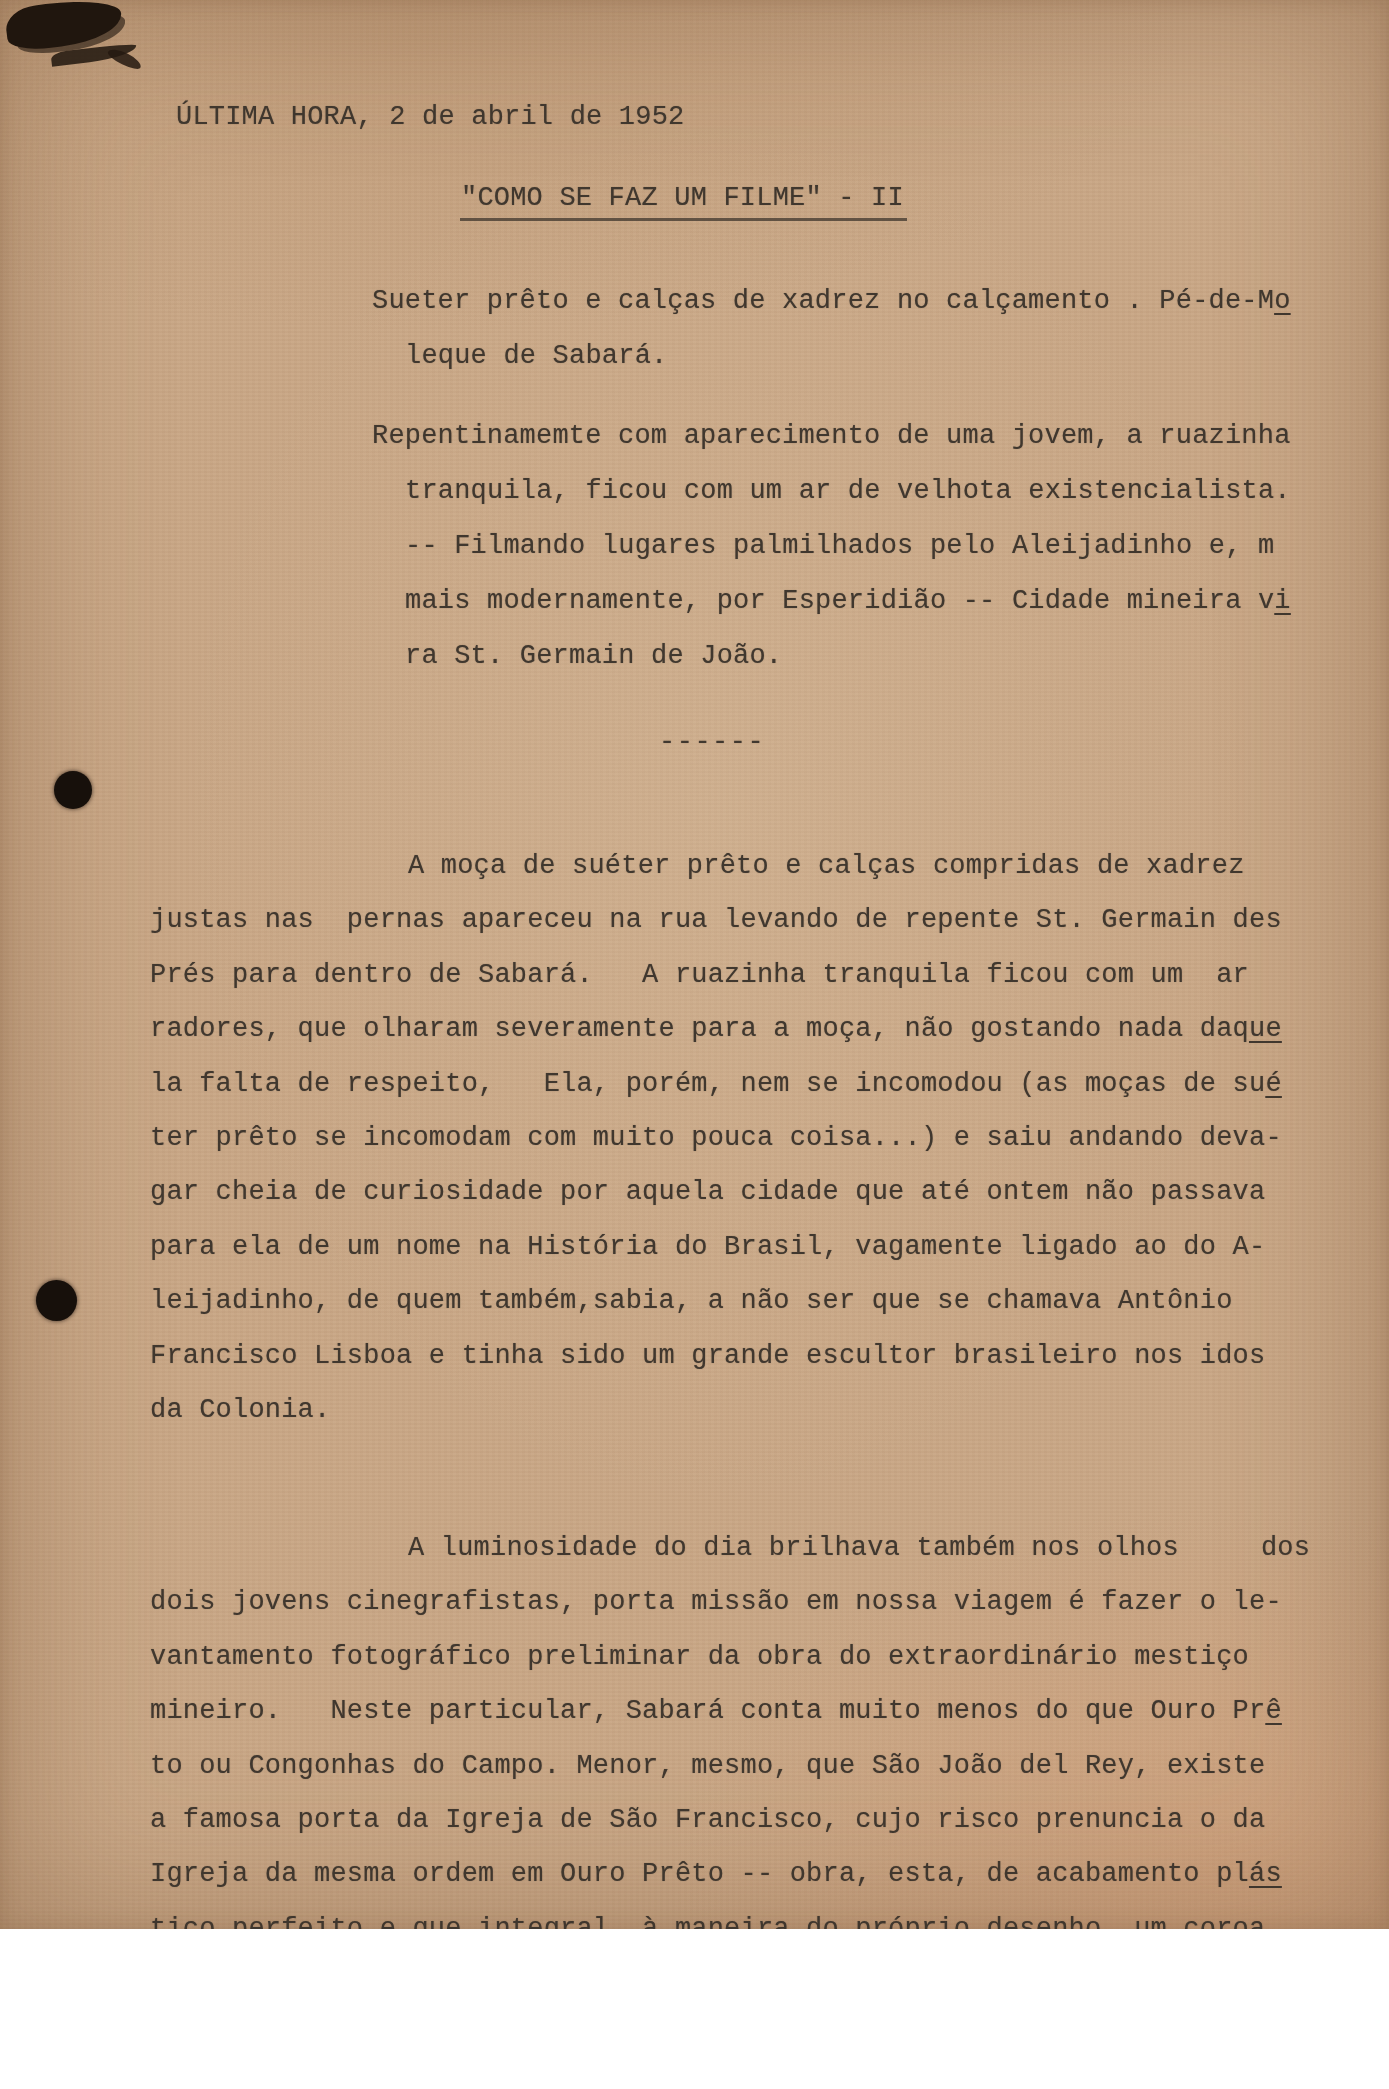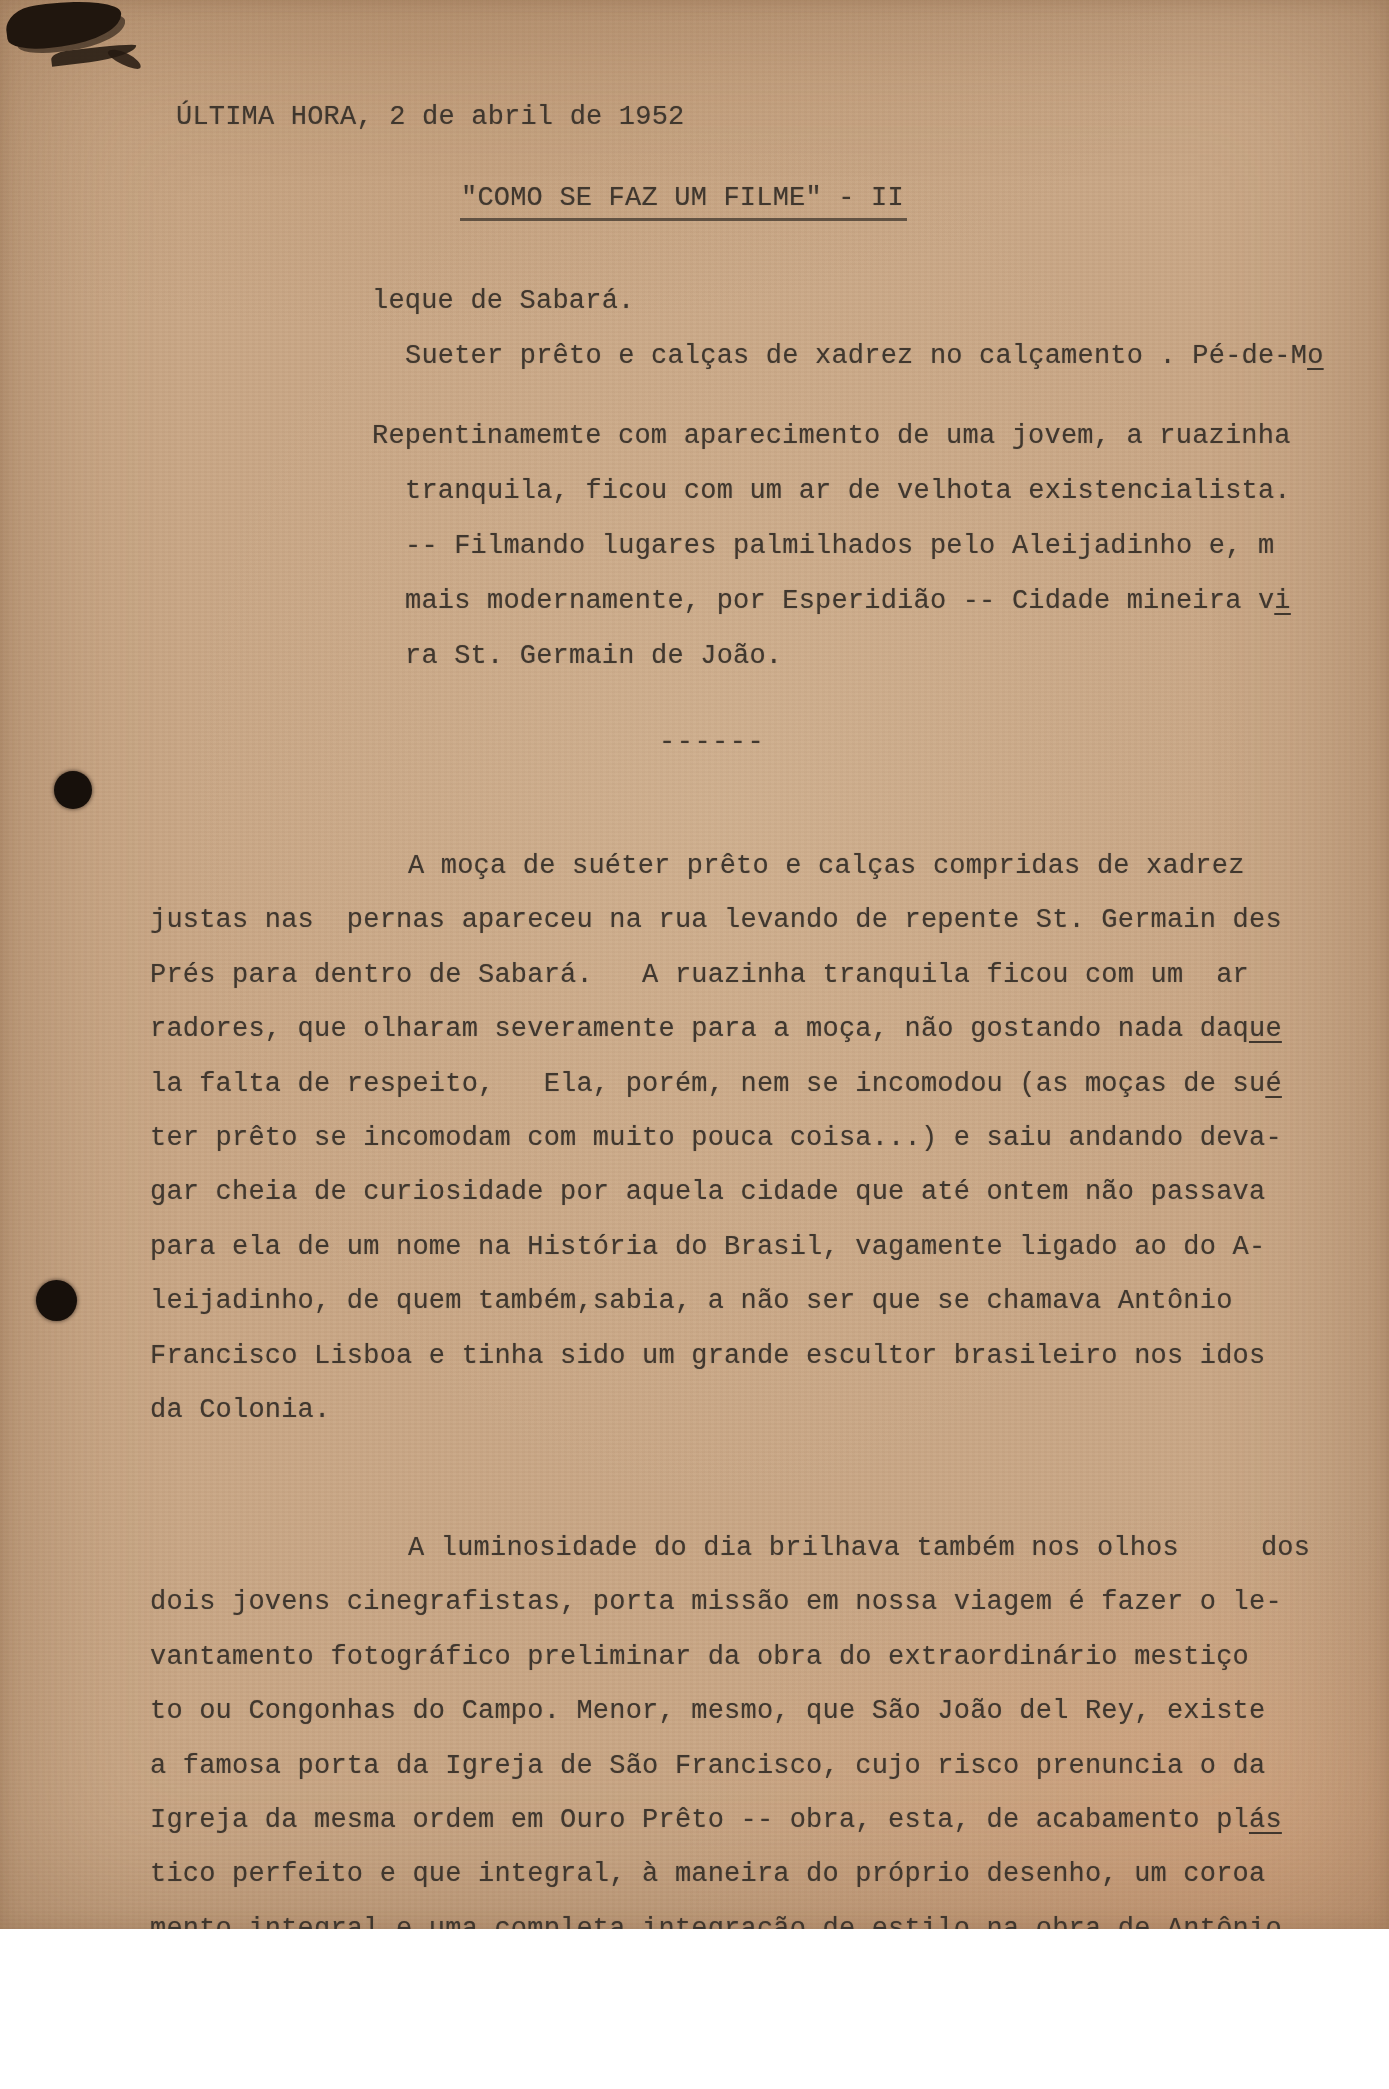--- a/index.html
+++ b/index.html
@@ -61,22 +61,22 @@
   <div class="hole hole1"></div>
   <div class="hole hole2"></div>
 
   <div class="header typed">ÚLTIMA HORA, 2 de abril de 1952</div>
 
   <div class="title typed">
     <span class="title-text">"COMO SE FAZ UM FILME" - II</span>
   </div>
 
   <div class="lede lede1 typed">
+    <div class="line"><span>Sueter prêto e calças de xadrez no calçamento . Pé-de-M</span><span class="cont">o</span></div>
     <div class="line"><span>leque de Sabará.</span><span class="cont"></span></div>
-    <div class="line"><span>Sueter prêto e calças de xadrez no calçamento . Pé-de-M</span><span class="cont">o</span></div>
   </div>
 
   <div class="lede lede2 typed">
     <div class="line"><span>Repentinamemte com aparecimento de uma jovem, a ruazinha</span><span class="cont"></span></div>
     <div class="line"><span>tranquila, ficou com um ar de velhota existencialista.</span><span class="cont"></span></div>
     <div class="line"><span>-- Filmando lugares palmilhados pelo Aleijadinho e, m</span><span class="cont"></span></div>
     <div class="line"><span>mais modernamente, por Esperidião -- Cidade mineira v</span><span class="cont">i</span></div>
     <div class="line"><span>ra St. Germain de João.</span><span class="cont"></span></div>
   </div>
 
@@ -93,20 +93,21 @@
     <div class="line"><span>para ela de um nome na História do Brasil, vagamente ligado ao do A-</span><span class="cont"></span></div>
     <div class="line"><span>leijadinho, de quem também,sabia, a não ser que se chamava Antônio</span><span class="cont"></span></div>
     <div class="line"><span>Francisco Lisboa e tinha sido um grande escultor brasileiro nos idos</span><span class="cont"></span></div>
     <div class="line"><span>da Colonia.</span><span class="cont"></span></div>
   </div>
 
   <div class="para para2 typed">
     <div class="line"><span>A luminosidade do dia brilhava também nos olhos     dos</span><span class="cont"></span></div>
     <div class="line"><span>dois jovens cinegrafistas, porta missão em nossa viagem é fazer o le-</span><span class="cont"></span></div>
     <div class="line"><span>vantamento fotográfico preliminar da obra do extraordinário mestiço</span><span class="cont"></span></div>
+    <div class="line"><span>mineiro.   Neste particular, Sabará conta muito menos do que Ouro Pr</span><span class="cont">ê</span></div>
     <div class="line"><span>to ou Congonhas do Campo. Menor, mesmo, que São João del Rey, existe</span><span class="cont"></span></div>
     <div class="line"><span>a famosa porta da Igreja de São Francisco, cujo risco prenuncia o da</span><span class="cont"></span></div>
     <div class="line"><span>Igreja da mesma ordem em Ouro Prêto -- obra, esta, de acabamento pl</span><span class="cont">ás</span></div>
     <div class="line"><span>tico perfeito e que integral, à maneira do próprio desenho, um coroa</span><span class="cont"></span></div>
     <div class="line"><span>mento integral e uma completa integração de estilo na obra de Antônio</span><span class="cont"></span></div>
     <div class="line"><span>Francisco.</span><span class="cont"></span></div>
   </div>
 
   <div class="hand">
     <span class="hw-prefix">VMpi</span>

